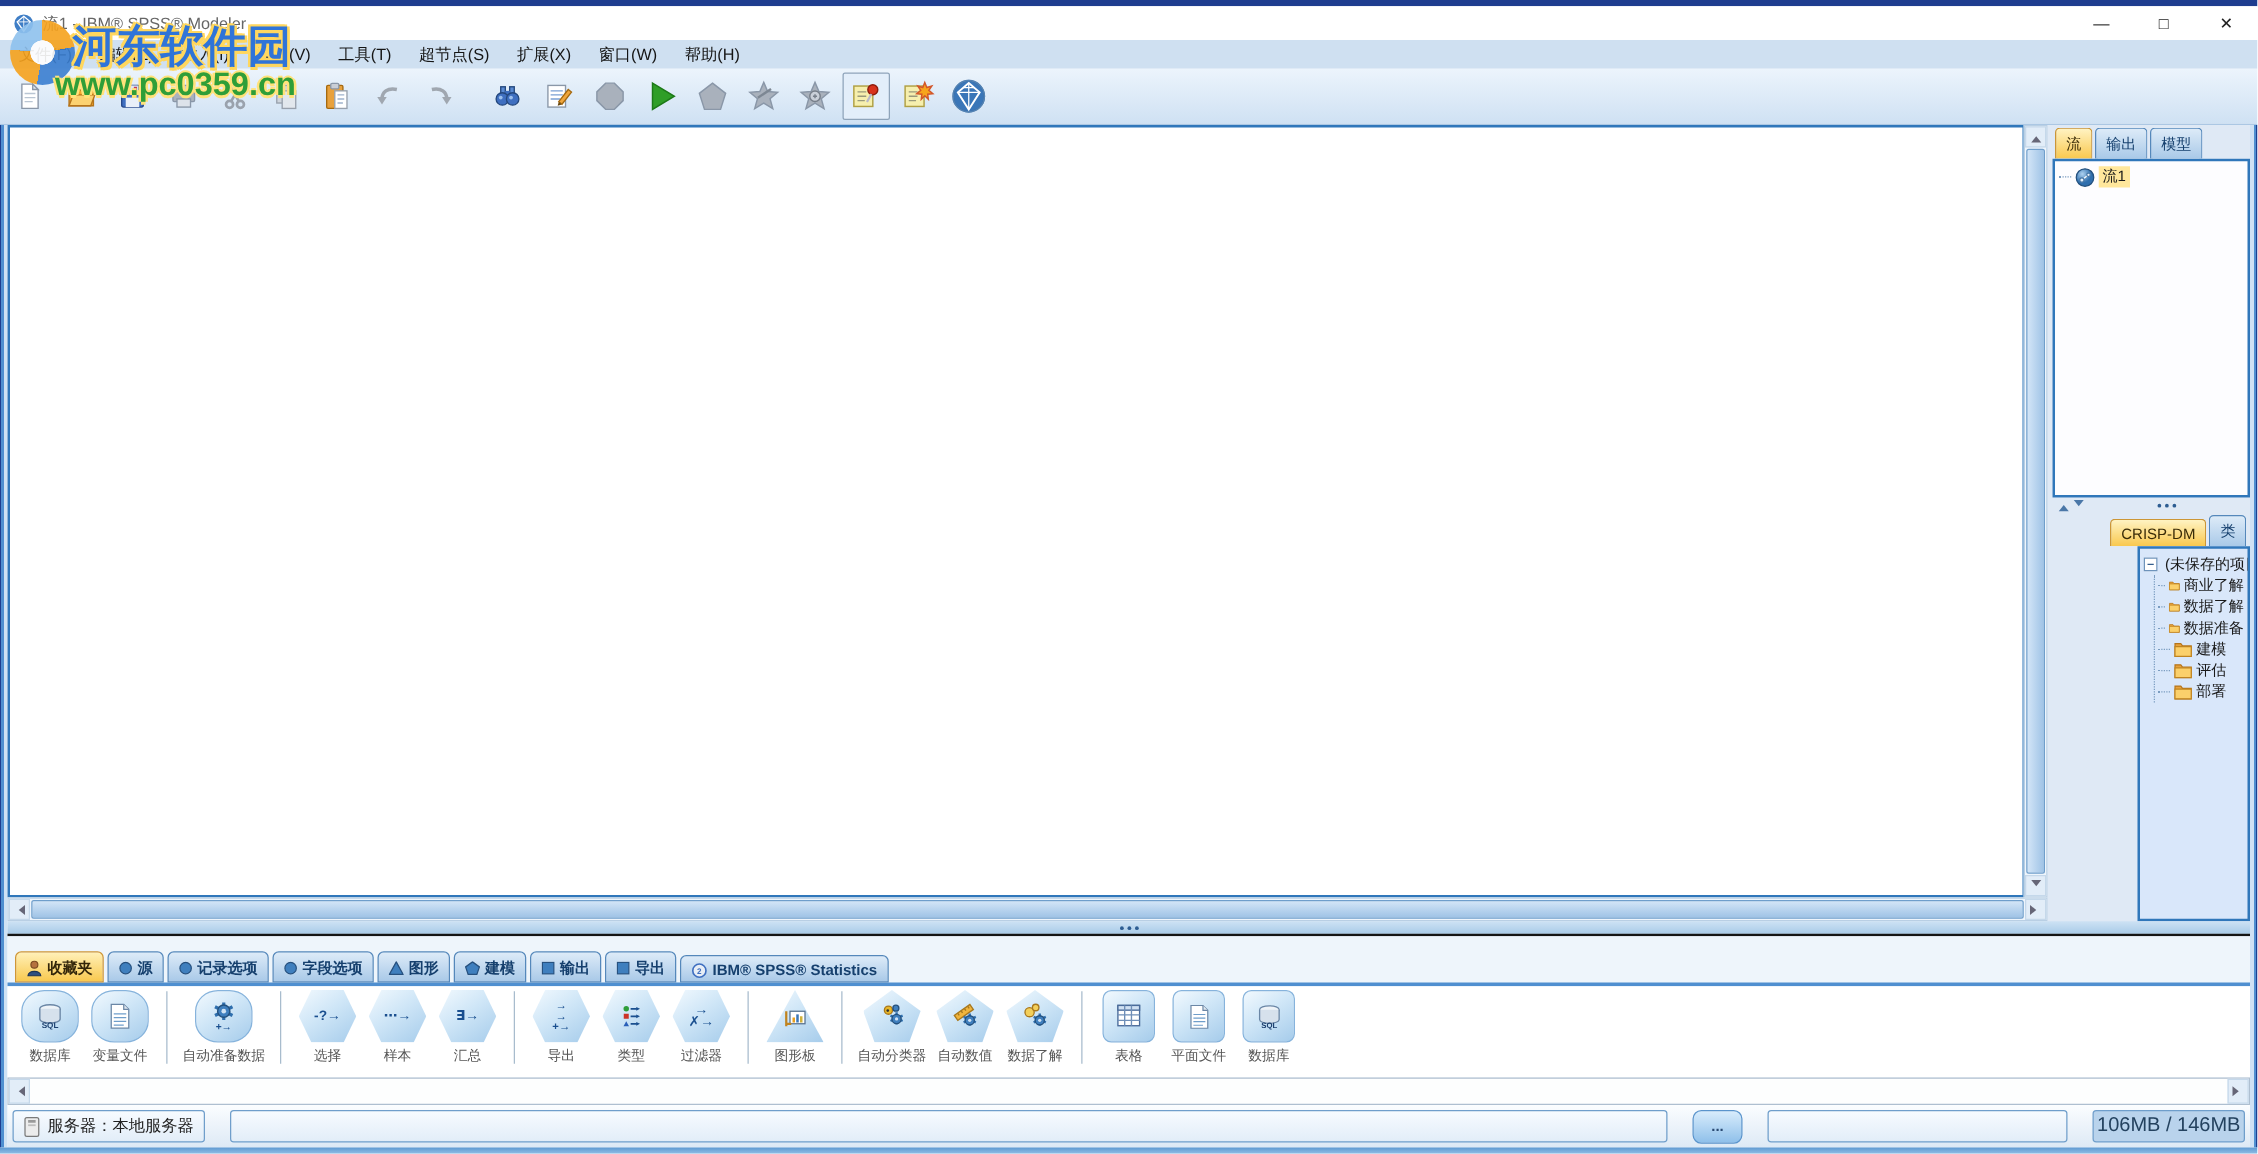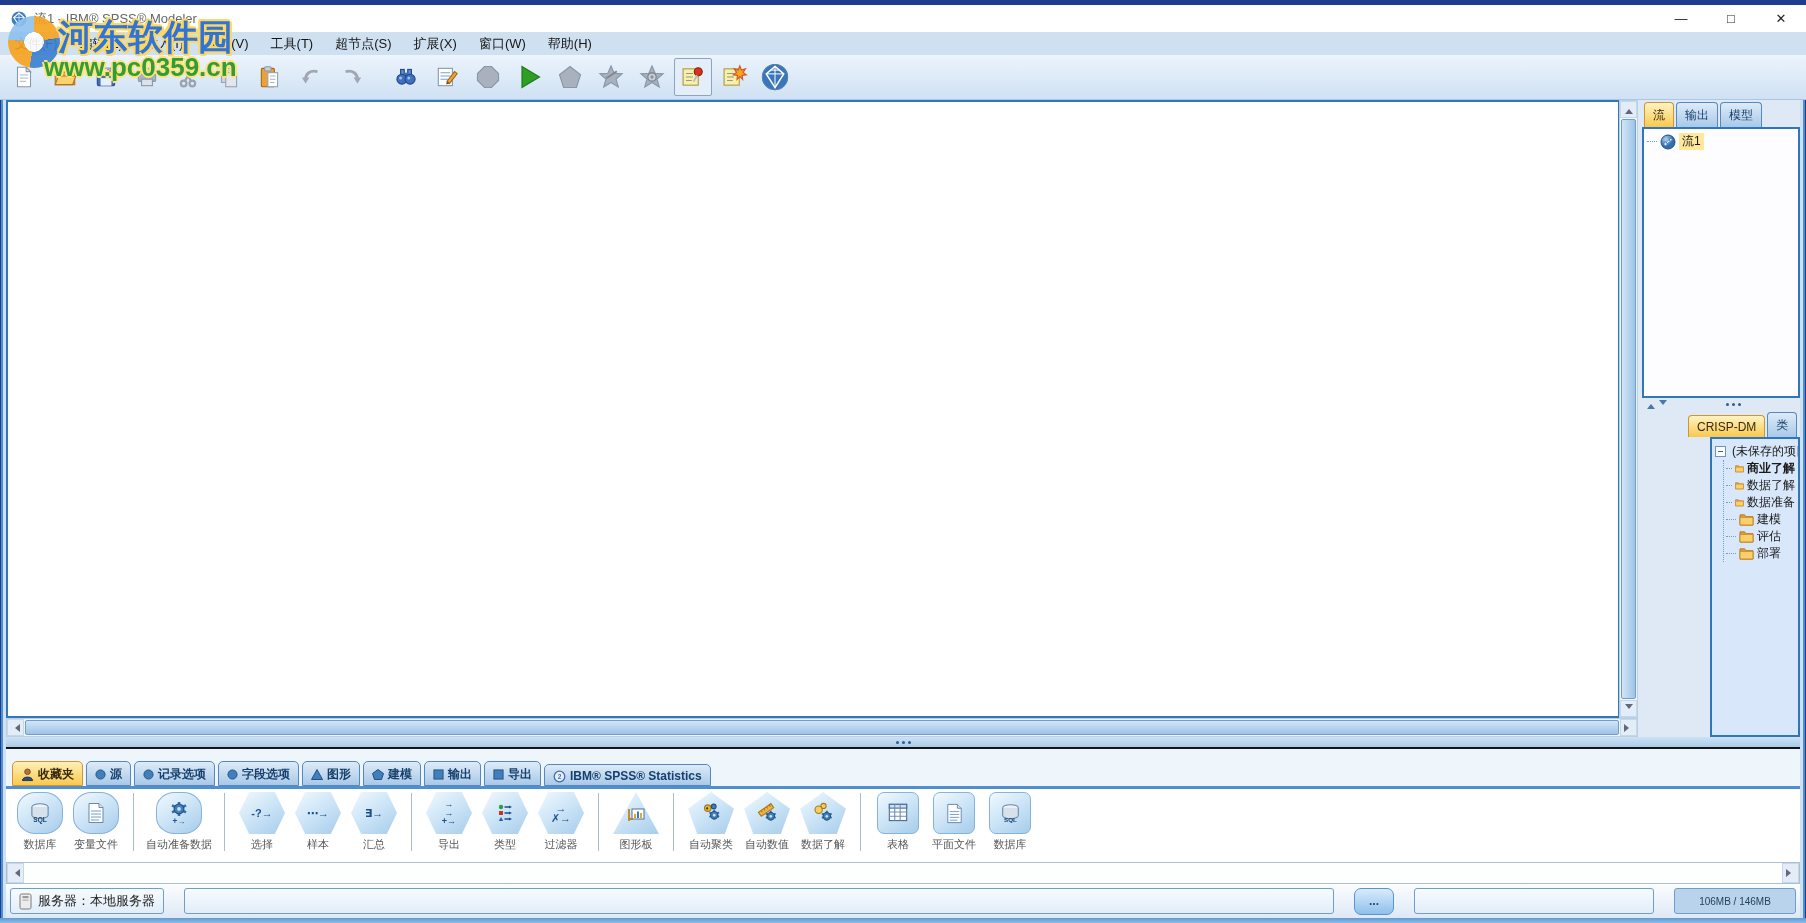--- a/index.html
+++ b/index.html
@@ -47,21 +47,21 @@
   .managers{height:298px;display:flex;flex-direction:column;}
   .project{flex:1;display:flex;flex-direction:column;min-height:0;padding-left:44px;}
   .panel-content{flex:1;border:2px solid #3077ba;background:#fdfdff;padding:4px 3px;font-size:12px;overflow:hidden;}
   .project .panel-content{background:#d9e7fa;margin-left:24px;}
   .tree-row{display:flex;align-items:center;gap:3px;height:17px;color:#1a1a1a;white-space:nowrap;}
   .dotline{width:10px;border-top:1px dotted #7a9cc0;}
   .sel-label{background:#ffe79c;padding:0 3px;}
   .expander{width:9px;height:9px;background:#fff;border:1px solid #6e93bb;flex:0 0 auto;
             background-image:linear-gradient(#355e8e,#355e8e);background-size:5px 1px;background-position:center;background-repeat:no-repeat;}
   .tree-children{margin-left:8px;border-left:1px dotted #7a9cc0;padding-left:2px;}
-  .bold{font-weight:bold;}
+  .bold{font-weight:normal;}
   .rsplit{height:12px;display:flex;align-items:center;padding:0 5px;gap:4px;}
   .tri-up{width:0;height:0;border:4px solid transparent;border-bottom:5px solid #4a77a8;}
   .tri-down{width:0;height:0;border:4px solid transparent;border-top:5px solid #4a77a8;}
   .dotset{display:flex;gap:3px;margin:0 auto;}
   .dot{width:3px;height:3px;border-radius:50%;background:#2d5d92;}
   
   .wide-split{height:10px;background:linear-gradient(#cde2f4,#a9cbe8);border-bottom:2px solid #151515;
               display:flex;align-items:center;justify-content:center;gap:3px;}
   
   .ptabs{height:34px;background:#eef5fb;display:flex;align-items:flex-end;gap:3px;padding:3px 6px 0;border-bottom:3px solid #4f8fd0;flex:0 0 auto;}
@@ -85,21 +85,21 @@
   .ptrack{flex:1;}
   
   .statusbar{height:30px;background:linear-gradient(#fbfdff,#dde9f5);display:flex;align-items:center;padding:2px 4px;gap:20px;flex:0 0 auto;}
   .seg{height:24px;border:1px solid #6f9ecb;border-radius:3px;display:flex;align-items:center;padding:0 8px;
        font-size:13px;color:#222;background:linear-gradient(#f7fbff,#e2edf8);white-space:nowrap;}
   .seg.server{gap:6px;}
   .spacer{flex:1;}
   .more-btn{width:38px;height:25px;border:1px solid #5a94cc;border-radius:7px;display:flex;align-items:center;justify-content:center;
             background:linear-gradient(#d8ecfc,#8fc0ea);font-size:12px;color:#2a4a72;font-weight:bold;}
   .seg.mid{width:222px;}
-  .seg.mem{width:104px;justify-content:center;background:#b9d3ec;font-size:10px;color:#24425f;}
+  .seg.mem{width:104px;justify-content:center;background:#b9d3ec;font-size:16px;color:#24425f;}
   .bottom-border{height:5px;background:linear-gradient(#5f9ad2,#8fbce4);flex:0 0 auto;}
   
   .watermark{position:absolute;left:6px;top:8px;z-index:60;pointer-events:none;width:280px;height:80px;text-decoration:underline;}
   .wm-logo{position:absolute;left:2px;top:8px;width:52px;height:52px;border-radius:50%;opacity:.9;
      background:radial-gradient(circle at 50% 50%,#ffffff 0 26%,rgba(255,255,255,0) 27%),
        conic-gradient(#f6a21d 0 80deg,#3a7ed0 80deg 190deg,#f6a21d 190deg 275deg,#8ec1ee 275deg 360deg);}
   .wm-name{position:absolute;left:52px;top:6px;font-size:35px;font-weight:bold;color:#2f74d8;white-space:nowrap;
      text-shadow:2px 0 #ffd75e,-2px 0 #ffd75e,0 2px #ffd75e,0 -2px #ffd75e,2px 2px #ffd75e,-2px -2px #ffd75e;}
   .wm-url{position:absolute;left:38px;top:44px;font-size:26px;font-weight:bold;color:#2f9e38;white-space:nowrap;
      text-shadow:2px 0 #ffe27a,-2px 0 #ffe27a,0 2px #ffe27a,0 -2px #ffe27a;}
@@ -602,21 +602,21 @@
                 <circle cx="9" cy="7.5" r="3" fill="#e8b72a" stroke="#a8781e"></circle>
                 <circle cx="14.5" cy="6" r="2.2" fill="#3f7fbe" stroke="#24517e"></circle>
                 <circle cx="8.5" cy="7.8" r="1" fill="#333"></circle>
                 <g stroke="#2f6fae" stroke-width="1.8">
                   <path d="M15 9v9M10.5 11.5l9 4M19.5 11.5l-9 4"></path>
                 </g>
                 <circle cx="15" cy="14" r="3.4" fill="#3f7fbe" stroke="#24517e"></circle>
                 <circle cx="15" cy="14" r="1.2" fill="#cfe2f4"></circle>
               </svg>
             </div>
-          <div class="nlabel">自动聚类</div>
+          <div class="nlabel">自动分类器</div>
         </div>
         <div class="node">
           <div class="nshape pent">
               <svg width="26" height="26" viewBox="0 0 24 24">
                 <g transform="rotate(-35 11 9)">
                   <rect x="4" y="7" width="14" height="4.5" fill="#f0b43c" stroke="#a8781e"></rect>
                   <path d="M7 7v2M10 7v2M13 7v2M16 7v2" stroke="#a8781e"></path>
                 </g>
                 <g stroke="#2f6fae" stroke-width="1.8">
                   <path d="M15.5 10v9M11 12.5l9 4M20 12.5l-9 4"></path>

